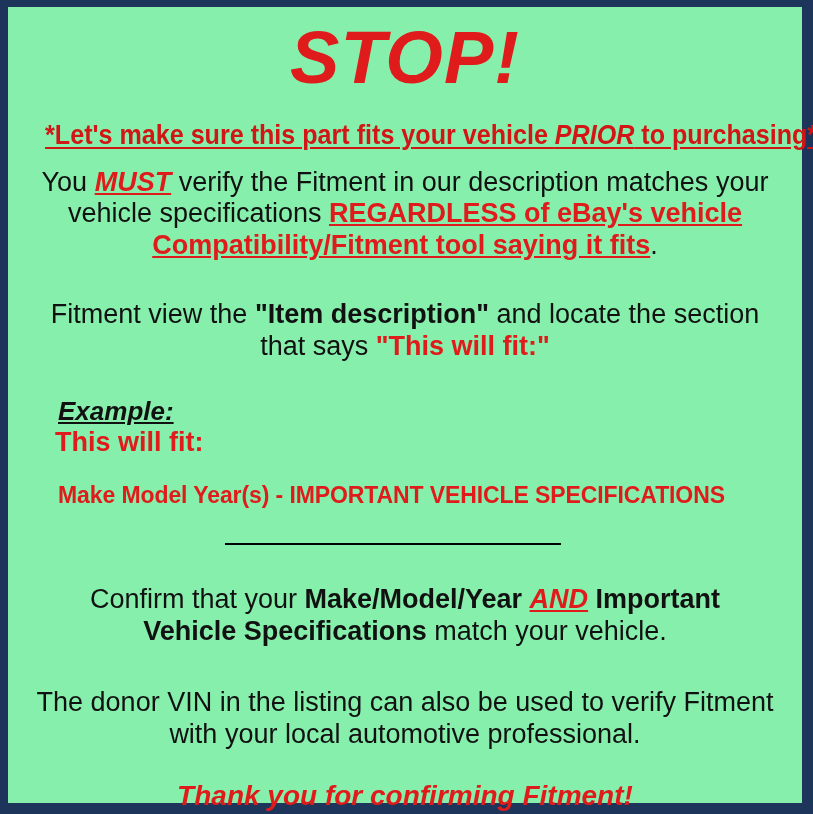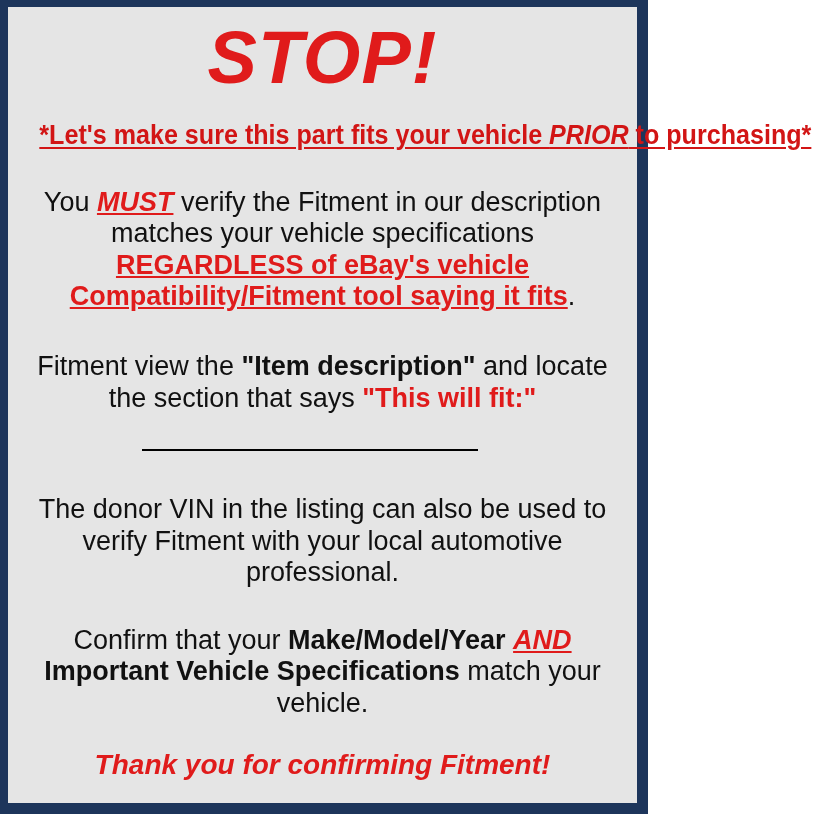--- a/index.html
+++ b/index.html
@@ -11,23 +11,23 @@
   body {
     width: 813px;
     height: 814px;
     overflow: hidden;
     font-family: "Liberation Sans", sans-serif;
   }
 
   
   #notice {
     box-sizing: border-box;
-    width: 648px;
+    width: 813px;
     height: 814px;
-    background: #e5e5e5;
+    background: #86efac;
     border-top: 7px solid #1d355b;
     border-left: 8px solid #1d355b;
     border-right: 11px solid #1d355b;
     border-bottom: 11px solid #1d355b;
     position: relative;
   }
 
   #inner {
     box-sizing: border-box;
     width: 100%;
@@ -68,21 +68,21 @@
 
   
   .para {
     color: #111111;
     font-size: 27px;
     line-height: 1.17;
     margin: 0;
     text-align: center;
     font-family: "Liberation Sans", sans-serif;
   }
-  .p-must      { margin-top: 36px; padding: 0 18px; }
+  .p-must      { margin-top: 16px; padding: 0 18px; }
   .p-view      { margin-top: 38px; padding: 0 14px; }
   .p-confirm   { margin-top: 36px; padding: 0 24px; }
   .p-vin       { margin-top: 40px; padding: 0 18px; }
 
   
   .r-bold-ital-ul {
     color: #e01b1b;
     font-weight: bold;
     font-style: italic;
     text-decoration: underline;
@@ -171,27 +171,34 @@
     </div>
 
     <p class="para p-must">
       <span>You </span><span class="r-bold-ital-ul">MUST</span><span> verify the Fitment in our description matches your vehicle specifications </span><span class="r-bold-ul">REGARDLESS of eBay's vehicle Compatibility/Fitment tool saying it fits</span><span>.</span>
     </p>
 
     <p class="para p-view">
       <span>Fitment view the </span><span class="k-bold">"Item description"</span><span> and locate the section that says </span><span class="r-bold">"This will fit:"</span>
     </p>
 
+    <div class="example-block">
+      <div>
+        <span class="example-label">Example:</span>
+      </div>
+      <div class="example-fit">This will fit:</div>
+      <div class="example-spec">Make Model Year(s) - IMPORTANT VEHICLE SPECIFICATIONS</div>
+    </div>
 
     <div class="divider-wrap">
       <span class="divider"></span>
     </div>
 
-    <p class="para p-vin">The donor VIN in the listing can also be used to verify Fitment with your local automotive professional.</p>
-
     <p class="para p-confirm">
       <span>Confirm that your </span><span class="k-bold">Make/Model/Year</span><span> </span><span class="r-bold-ital-ul">AND</span><span> </span><span class="k-bold">Important Vehicle Specifications</span><span> match your vehicle.</span>
     </p>
 
+    <p class="para p-vin">The donor VIN in the listing can also be used to verify Fitment with your local automotive professional.</p>
+
     <div class="thanks">Thank you for confirming Fitment!</div>
 
   </div>
 </div>
 
 </body></html>

